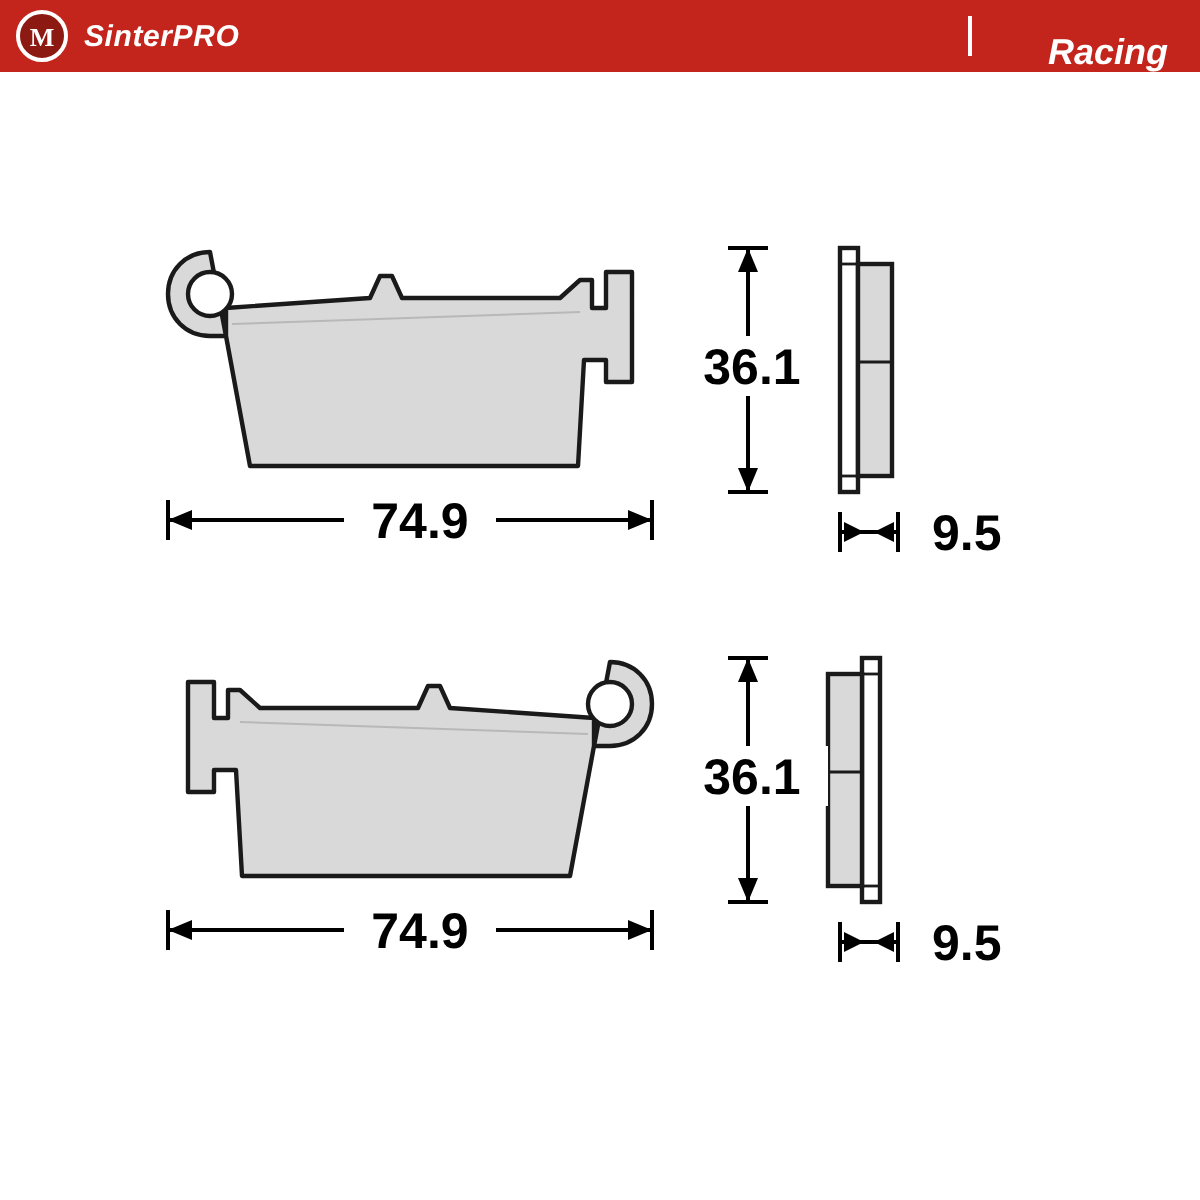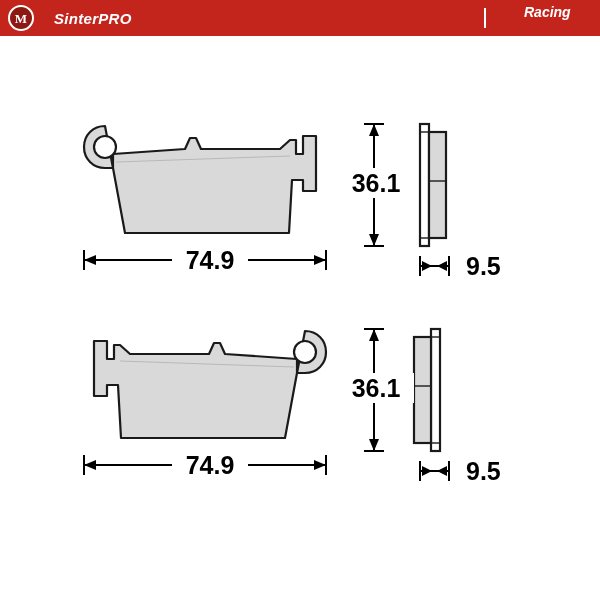--- a/index.html
+++ b/index.html
@@ -23,35 +23,35 @@
     width:26px; height:26px; margin-left:8px;
     border-radius:50%;
     background:#8d1913;
     border:2px solid #ffffff;
     display:flex; align-items:center; justify-content:center;
     color:#ffffff; font-size:13px; font-weight:bold; line-height:1;
     font-family:"Liberation Serif", serif;
     flex:0 0 auto;
   }
   #brand-name {
-    margin-left:20px;
+    margin-left:8px;
     color:#ffffff;
     font-size:15px;
     font-weight:bold;
     font-style:italic;
     letter-spacing:0.3px;
     text-align:center;
   }
   #header-divider {
     position:absolute; left:484px; top:8px;
     width:2px; height:20px; background:#ffffff;
   }
   #series-name {
-    position:absolute; left:524px; top:4px;
-    color:#ffffff; font-size:14px; font-weight:bold;
+    position:absolute; left:524px; top:16px;
+    color:#ffffff; font-size:18px; font-weight:bold;
     font-style:italic;
   }
 
   
   #canvas {
     position:absolute; left:0; top:36px;
     width:600px; height:564px;
   }
   svg { display:block; }
 

